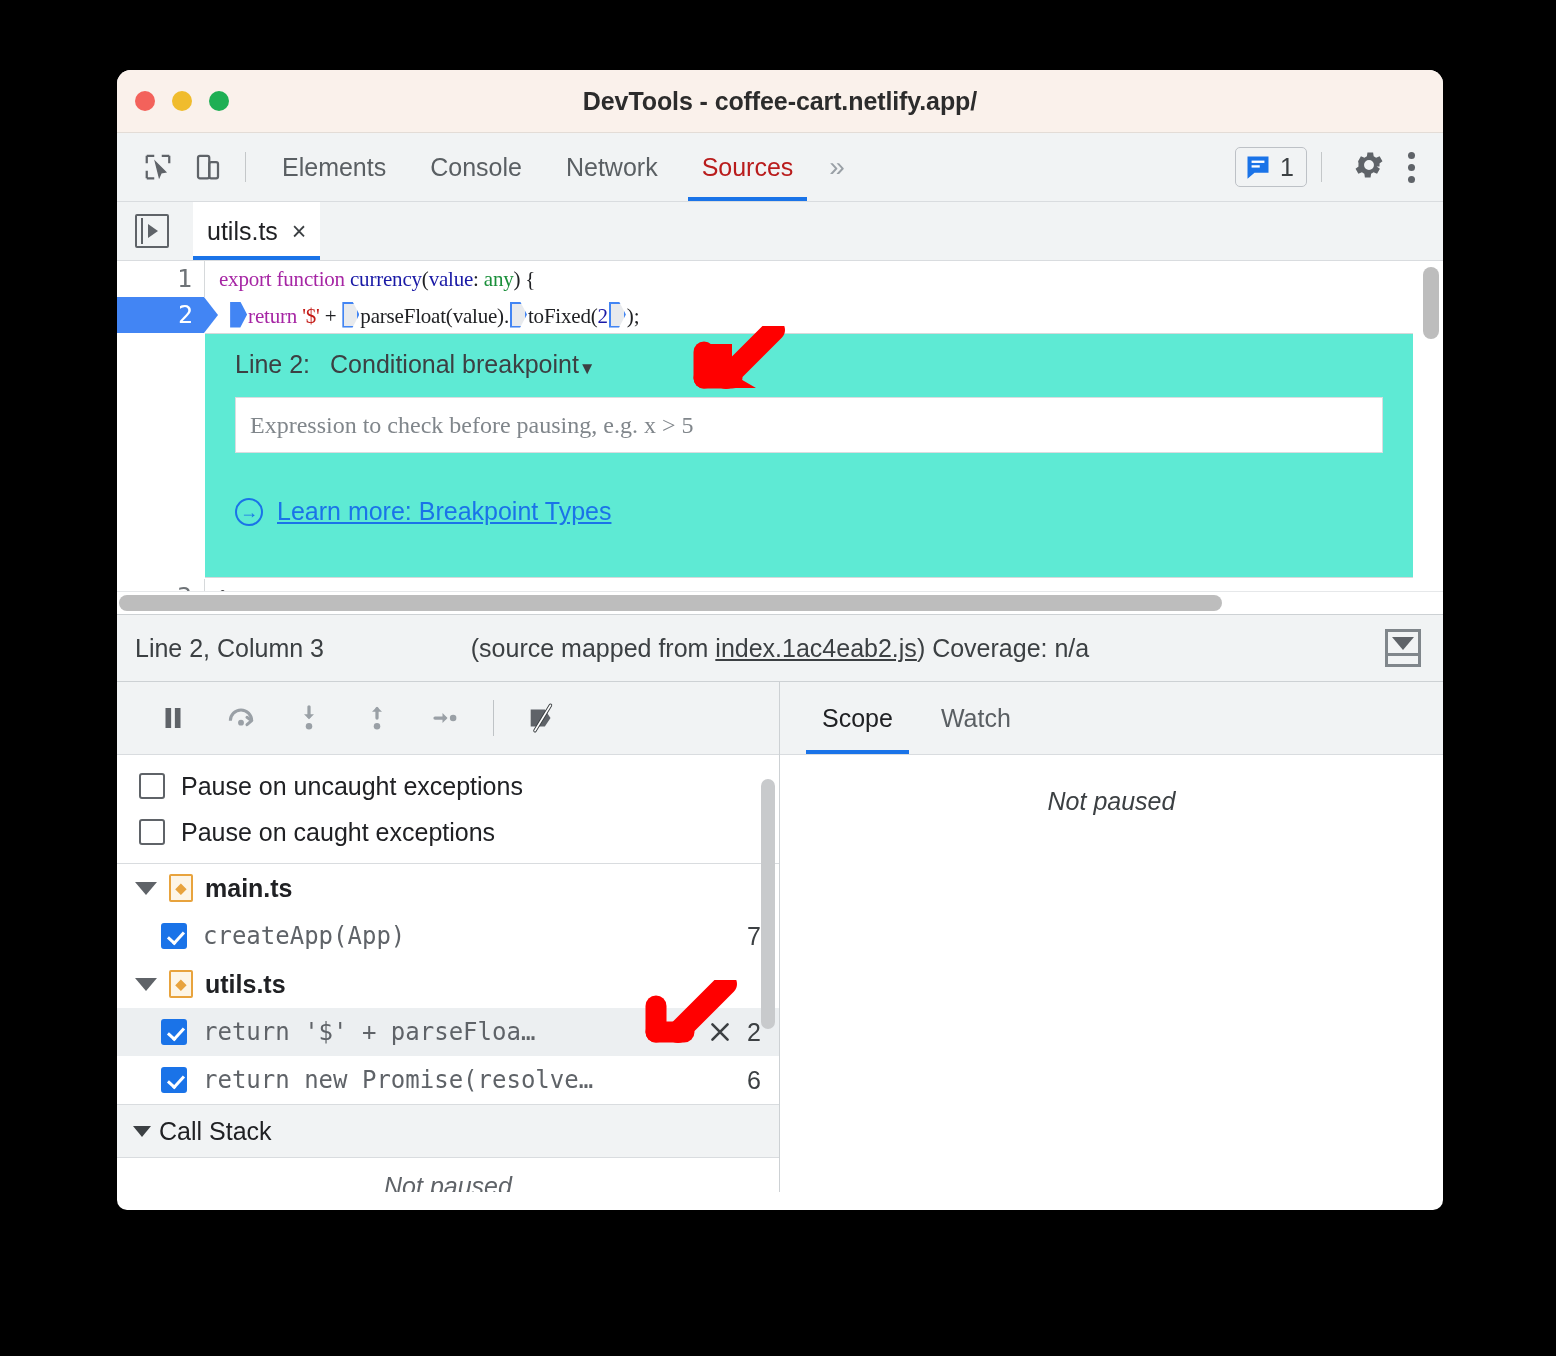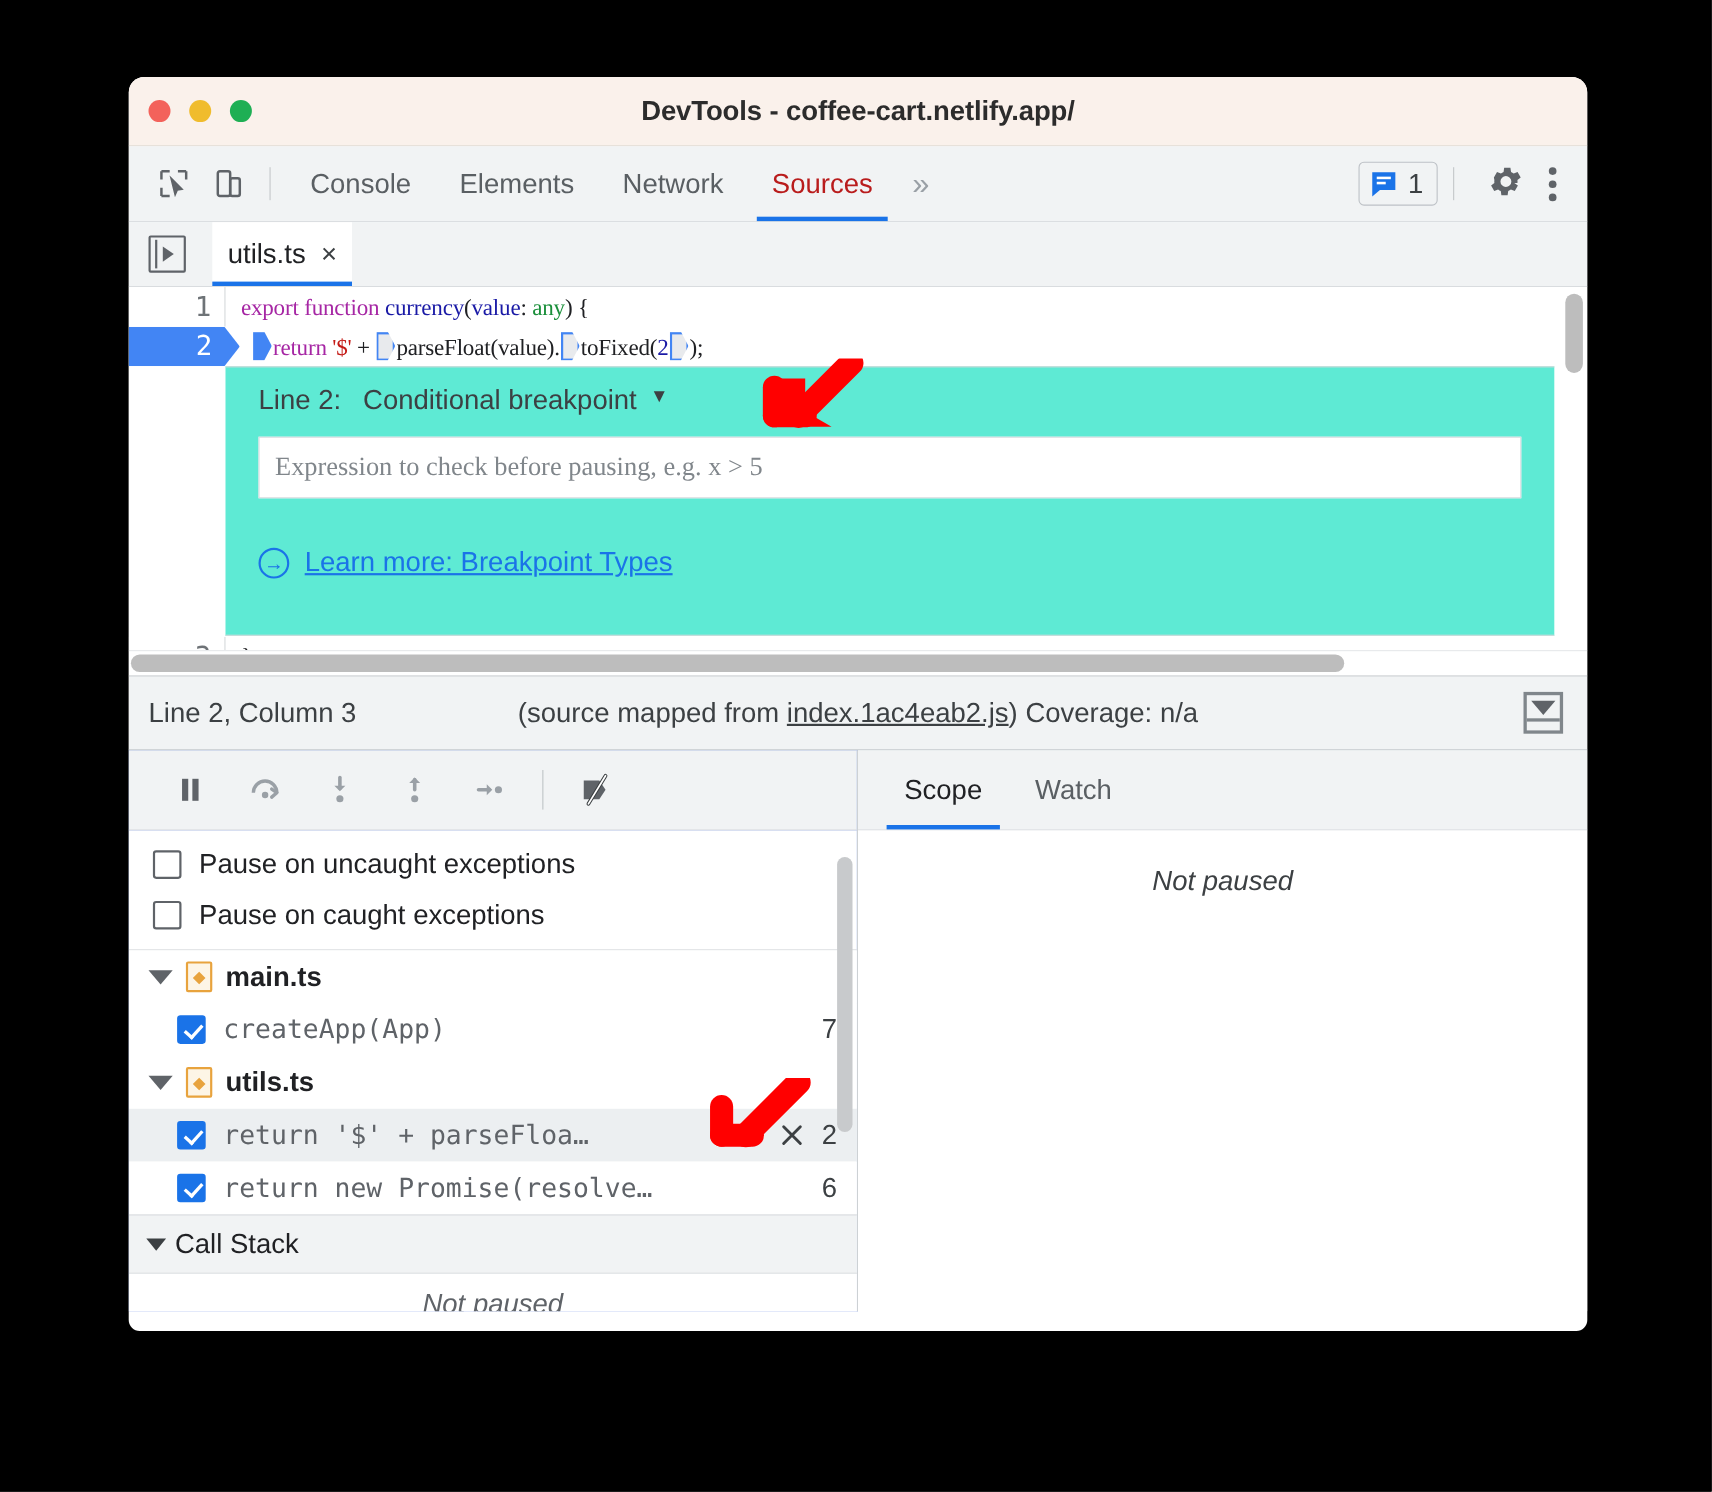--- a/index.html
+++ b/index.html
@@ -230,21 +230,21 @@
     padding: 16px 30px 20px 30px;
     box-sizing: border-box;
     height: 245px;
   }
   .bp-head {
     display: flex; align-items: baseline; gap: 20px;
     font-size: 25px; color: #3c4043;
     margin-bottom: 18px;
   }
   .bp-type {
-    display: flex; align-items: flex-start; gap: 12px;
+    display: flex; align-items: flex-end; 
     color: #3c4043;
   }
   .bp-caret { font-size: 17px; color: #3c4043; }
   .bp-input {
     background: #fff;
     border: 1px solid #dadce0;
     height: 54px;
     display: flex; align-items: center;
     padding: 0 14px;
     font-family: Liberation Serif, serif;
@@ -496,22 +496,22 @@
         </svg>
       </div>
       <div class="tb-icon" id="device-icon">
         <svg width="30" height="30" viewBox="0 0 24 24" fill="none" stroke="#5f6368" stroke-width="1.8">
           <rect x="4" y="3" width="9" height="18" rx="1.5"></rect>
           <rect x="13" y="8" width="7" height="13" rx="1.5"></rect>
         </svg>
       </div>
       <div class="tb-sep"></div>
 
+      <div class="maintab">Elements</div>
       <div class="maintab">Console</div>
-      <div class="maintab">Elements</div>
       <div class="maintab">Network</div>
       <div class="maintab active">Sources</div>
       <div class="chev-more">»</div>
 
       <div class="tb-right">
         <div class="msg-pill">
           <svg width="28" height="28" viewBox="0 0 24 24">
             <path d="M3 3h18v14H9l-6 5z" fill="#1a73e8"></path>
             <rect x="6.5" y="6.5" width="11" height="2" fill="#fff"></rect>
             <rect x="6.5" y="10.5" width="7" height="2" fill="#fff"></rect>

